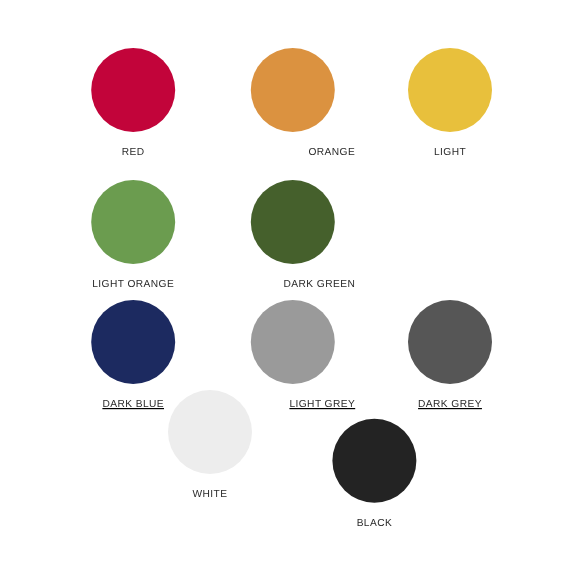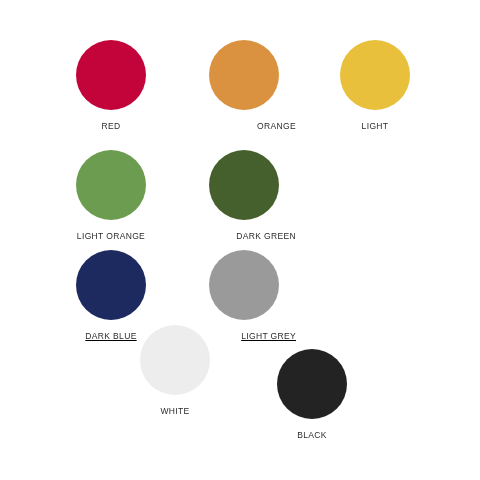--- a/index.html
+++ b/index.html
@@ -93,20 +93,24 @@
   <div class="swatch r3 c1">
     <span class="swatch-dot" style="background-color: rgb(28, 42, 96);"></span>
     <span class="swatch-label">DARK BLUE</span>
   </div>
 
   <div class="swatch r3 c2">
     <span class="swatch-dot" style="background-color: rgb(154, 154, 154);"></span>
     <span class="swatch-label">LIGHT GREY</span>
   </div>
 
+  <div class="swatch r3 c3">
+    <span class="swatch-dot" style="background-color: rgb(86, 86, 86);"></span>
+    <span class="swatch-label">DARK GREY</span>
+  </div>
 
   <div class="swatch r4a c1b">
     <span class="swatch-dot" style="background-color: rgb(237, 237, 237);"></span>
     <span class="swatch-label">WHITE</span>
   </div>
 
   <div class="swatch r4b c2b">
     <span class="swatch-dot" style="background-color: rgb(35, 35, 35);"></span>
     <span class="swatch-label">BLACK</span>
   </div>

